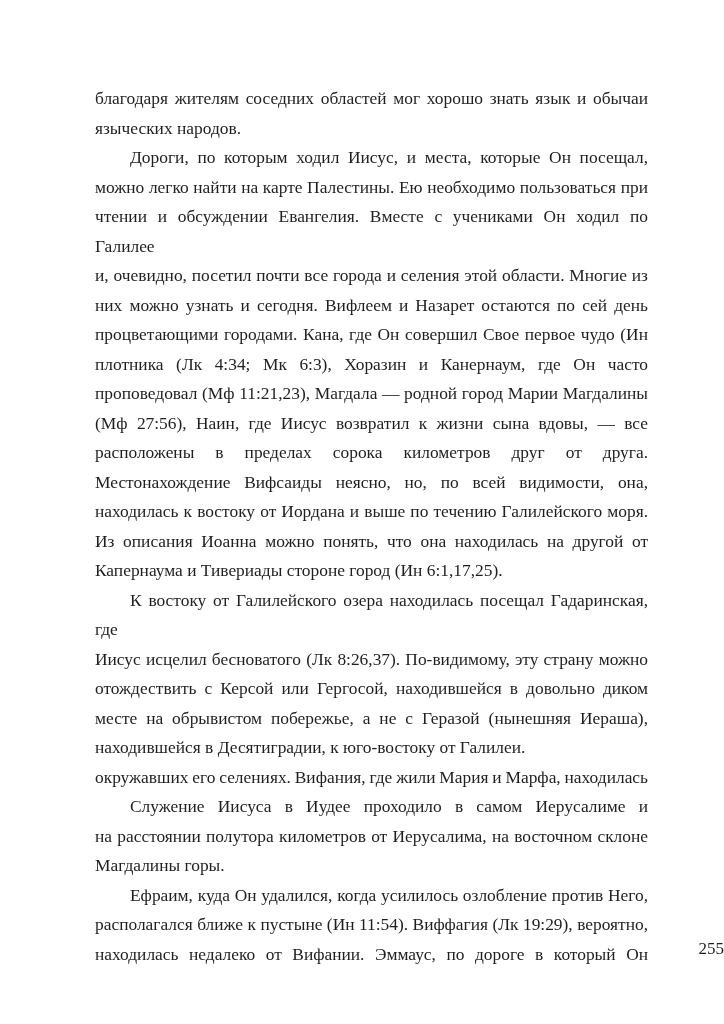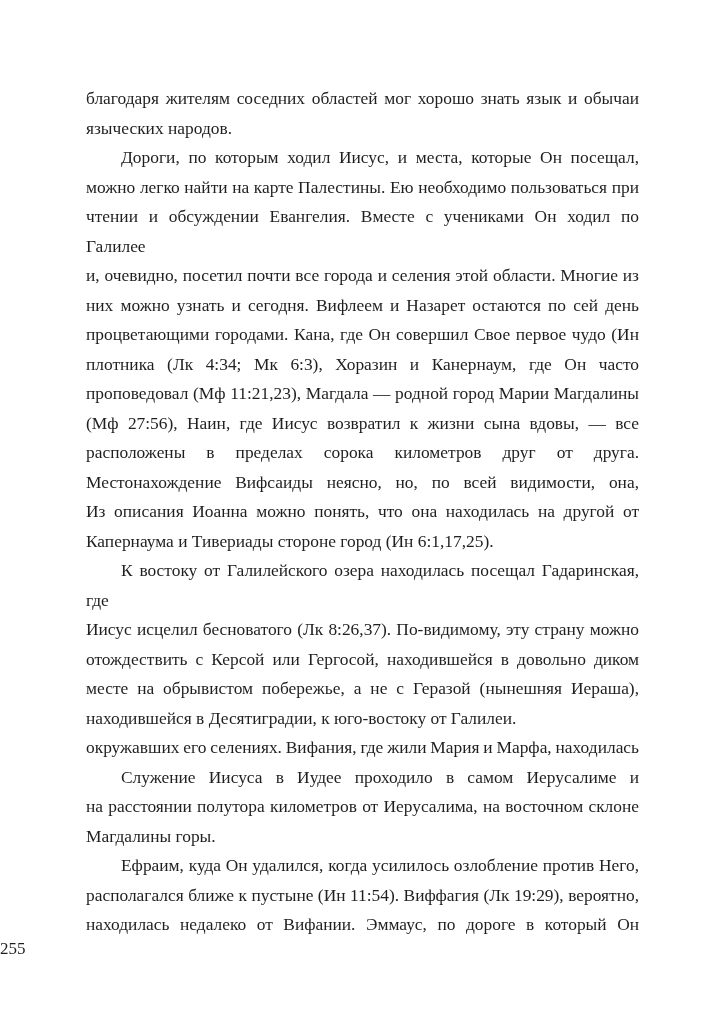--- a/index.html
+++ b/index.html
@@ -11,21 +11,21 @@
     position: relative;
     width: 724px;
     height: 1024px;
     background: #ffffff;
     font-family: "Liberation Serif", "DejaVu Serif", serif;
     color: #1f1f1f;
     overflow: hidden;
   }
   .text-block {
     position: absolute;
-    left: 86px;
+    left: 95px;
     top: 84px;
     width: 553px;
   }
   .paragraph {
     margin: 0;
     padding: 0;
   }
   .line {
     font-size: 17.4px;
     line-height: 29.5px;
@@ -40,21 +40,21 @@
   }
   .line.lastline {
     text-align-last: left;
     word-spacing: 0;
   }
   .page-number {
     position: absolute;
     top: 938px;
     left: 0;
     width: 100%;
-    text-align: left;
+    text-align: right;
     font-size: 17px;
     line-height: 22px;
     color: #1f1f1f;
   }
 </style>
 </head>
 <body>
 
 <div class="page">
   <div class="text-block">
@@ -67,20 +67,21 @@
         <div class="line">можно легко найти на карте Палестины. Ею необходимо пользоваться при</div>
         <div class="line">чтении и обсуждении Евангелия. Вместе с учениками Он ходил по Галилее</div>
         <div class="line">и, очевидно, посетил почти все города и селения этой области. Многие из</div>
         <div class="line">них можно узнать и сегодня. Вифлеем и Назарет остаются по сей день</div>
         <div class="line">процветающими городами. Кана, где Он совершил Свое первое чудо (Ин</div>
         <div class="line">плотника (Лк 4:34; Мк 6:3), Хоразин и Канернаум, где Он часто</div>
         <div class="line">проповедовал (Мф 11:21,23), Магдала — родной город Марии Магдалины</div>
         <div class="line">(Мф 27:56), Наин, где Иисус возвратил к жизни сына вдовы, — все</div>
         <div class="line">расположены в пределах сорока километров друг от друга.</div>
         <div class="line">Местонахождение Вифсаиды неясно, но, по всей видимости, она,</div>
+        <div class="line">находилась к востоку от Иордана и выше по течению Галилейского моря.</div>
         <div class="line">Из описания Иоанна можно понять, что она находилась на другой от</div>
         <div class="line lastline">Капернаума и Тивериады стороне город (Ин 6:1,17,25).</div>
       </div>
       <div class="paragraph">
         <div class="line indent">К востоку от Галилейского озера находилась посещал Гадаринская, где</div>
         <div class="line">Иисус исцелил бесноватого (Лк 8:26,37). По-видимому, эту страну можно</div>
         <div class="line">отождествить с Керсой или Гергосой, находившейся в довольно диком</div>
         <div class="line">месте на обрывистом побережье, а не с Геразой (нынешняя Иераша),</div>
         <div class="line lastline">находившейся в Десятиградии, к юго-востоку от Галилеи.</div>
       </div>

